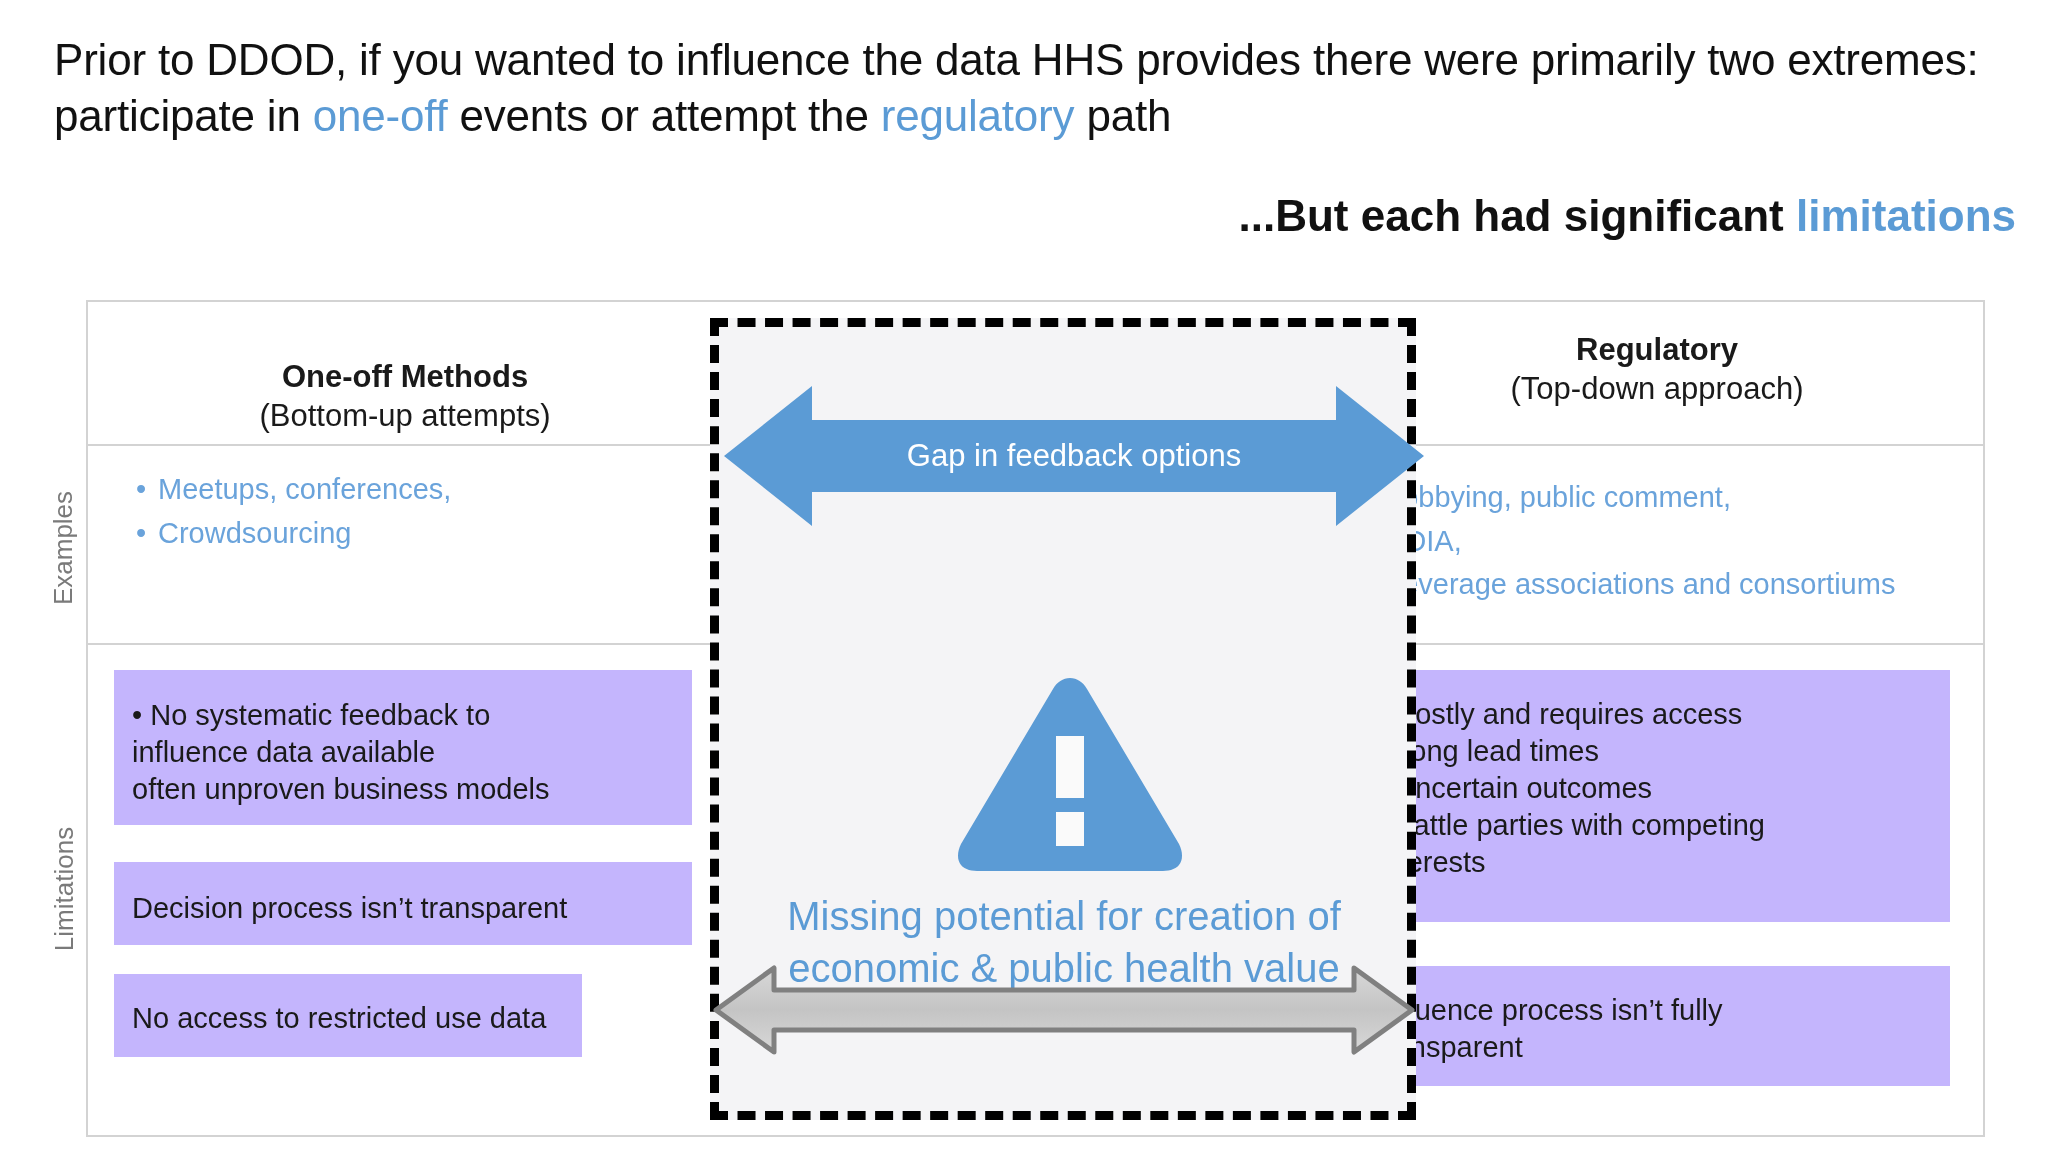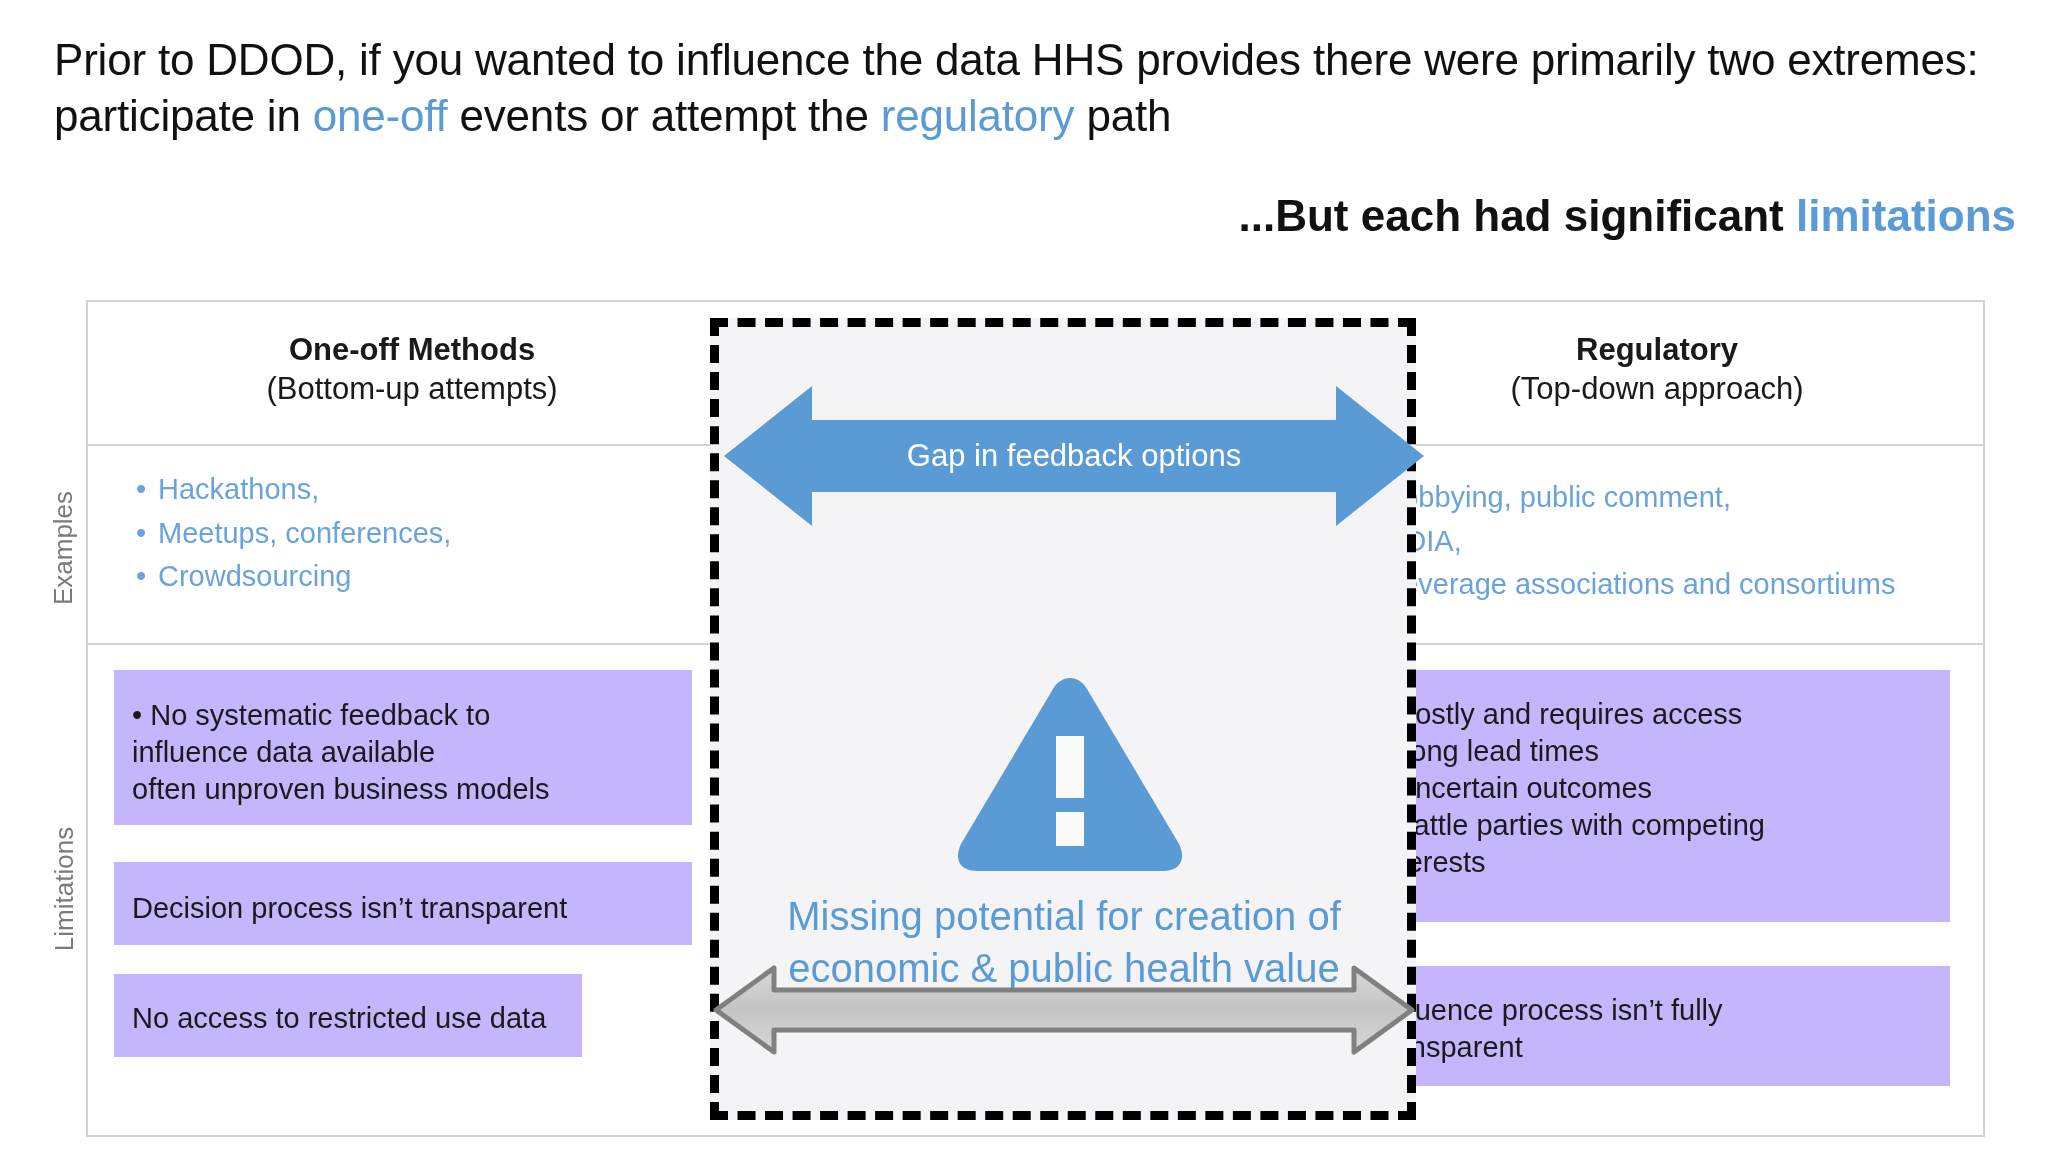--- a/index.html
+++ b/index.html
@@ -92,21 +92,21 @@
   .colhead {
     position: absolute;
     top: 28px;
     text-align: center;
     font-size: 31px;
     line-height: 1.27;
     color: #1a1a1a;
   }
   .colhead .t1 { font-weight: bold; display: block; }
   .colhead .t2 { display: block; }
-  #colhead-left  { left: 20px;   width: 608px; }
+  #colhead-left  { left: 13px;   width: 608px; margin-top: 27px; }
   #colhead-right { left: 1265px; width: 608px; }
 
   
   .examples {
     position: absolute;
     font-size: 29px;
     line-height: 1.33;
     color: #6AA3DB;
   }
   .examples ul { margin: 0; padding: 0; list-style: none; }
@@ -241,21 +241,20 @@
     <span class="t1">One-off Methods</span>
     <span class="t2">(Bottom-up attempts)</span>
   </div>
   <div class="colhead" id="colhead-right">
     <span class="t1">Regulatory</span>
     <span class="t2">(Top-down approach)</span>
   </div>
 
   <div class="examples" id="examples-left">
     <ul>
-      <li>Hackathons,</li>
       <li>Meetups, conferences,</li>
       <li>Crowdsourcing</li>
     </ul>
   </div>
 
   <div class="examples" id="examples-right">
     <ul>
       <li>Lobbying, public comment,</li>
       <li>FOIA,</li>
       <li>Leverage associations and consortiums</li>

